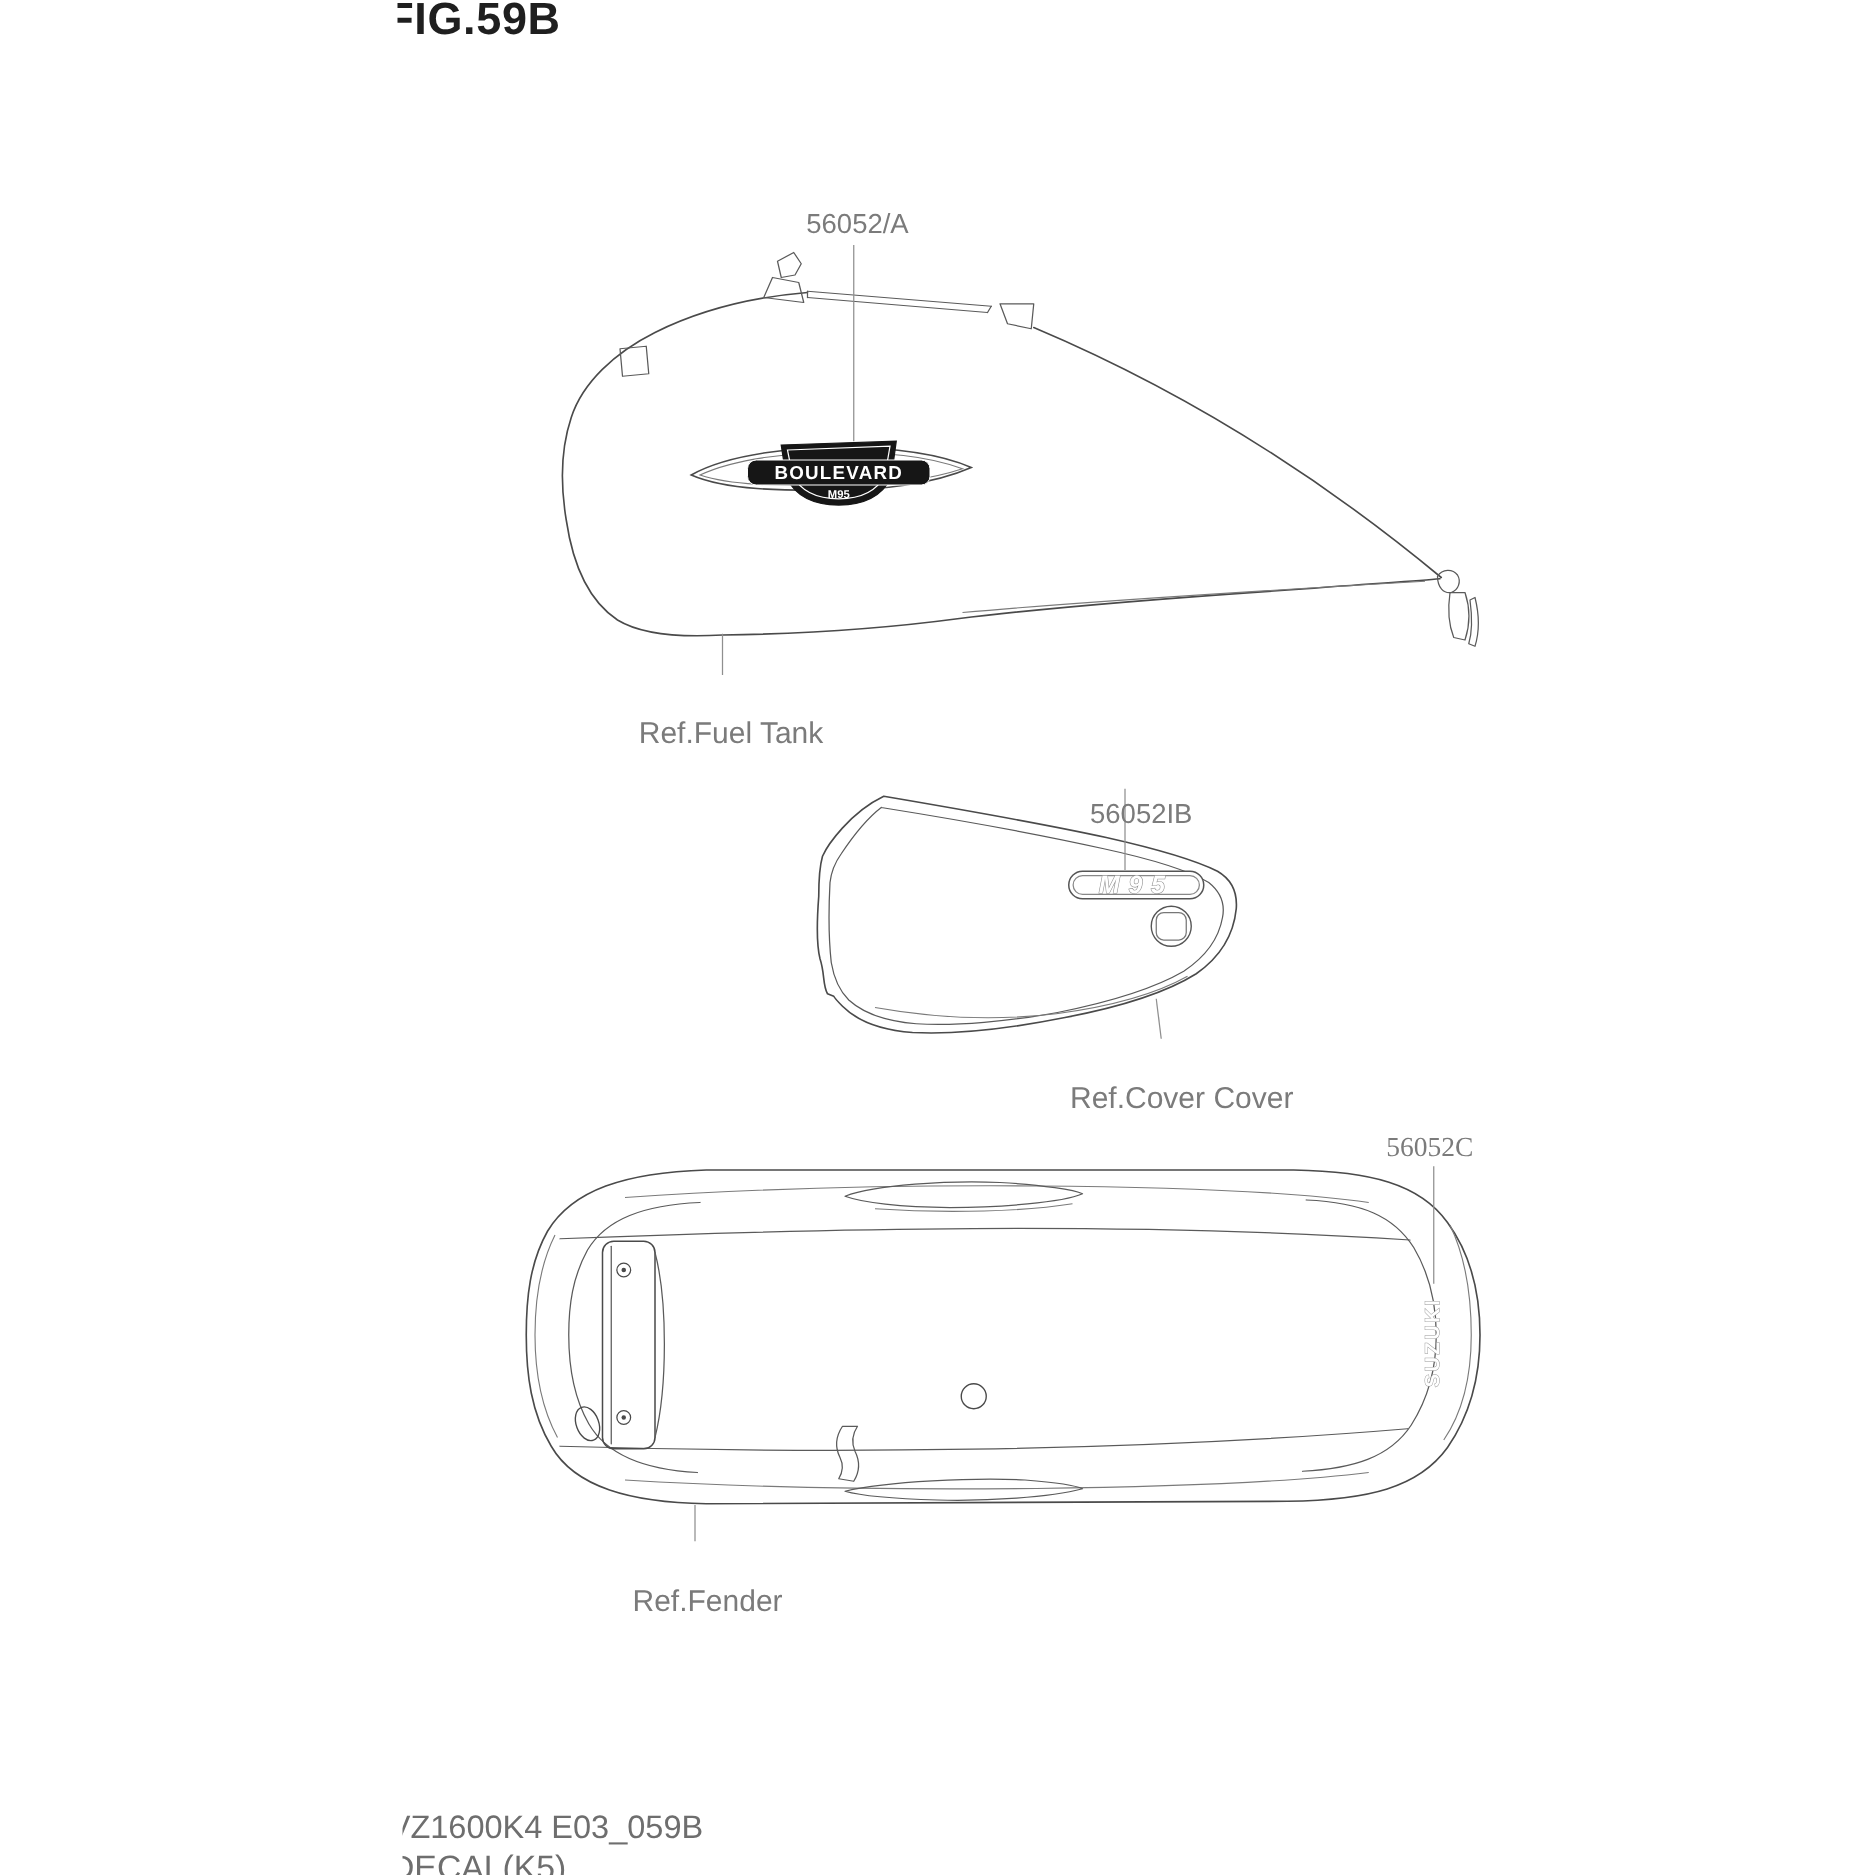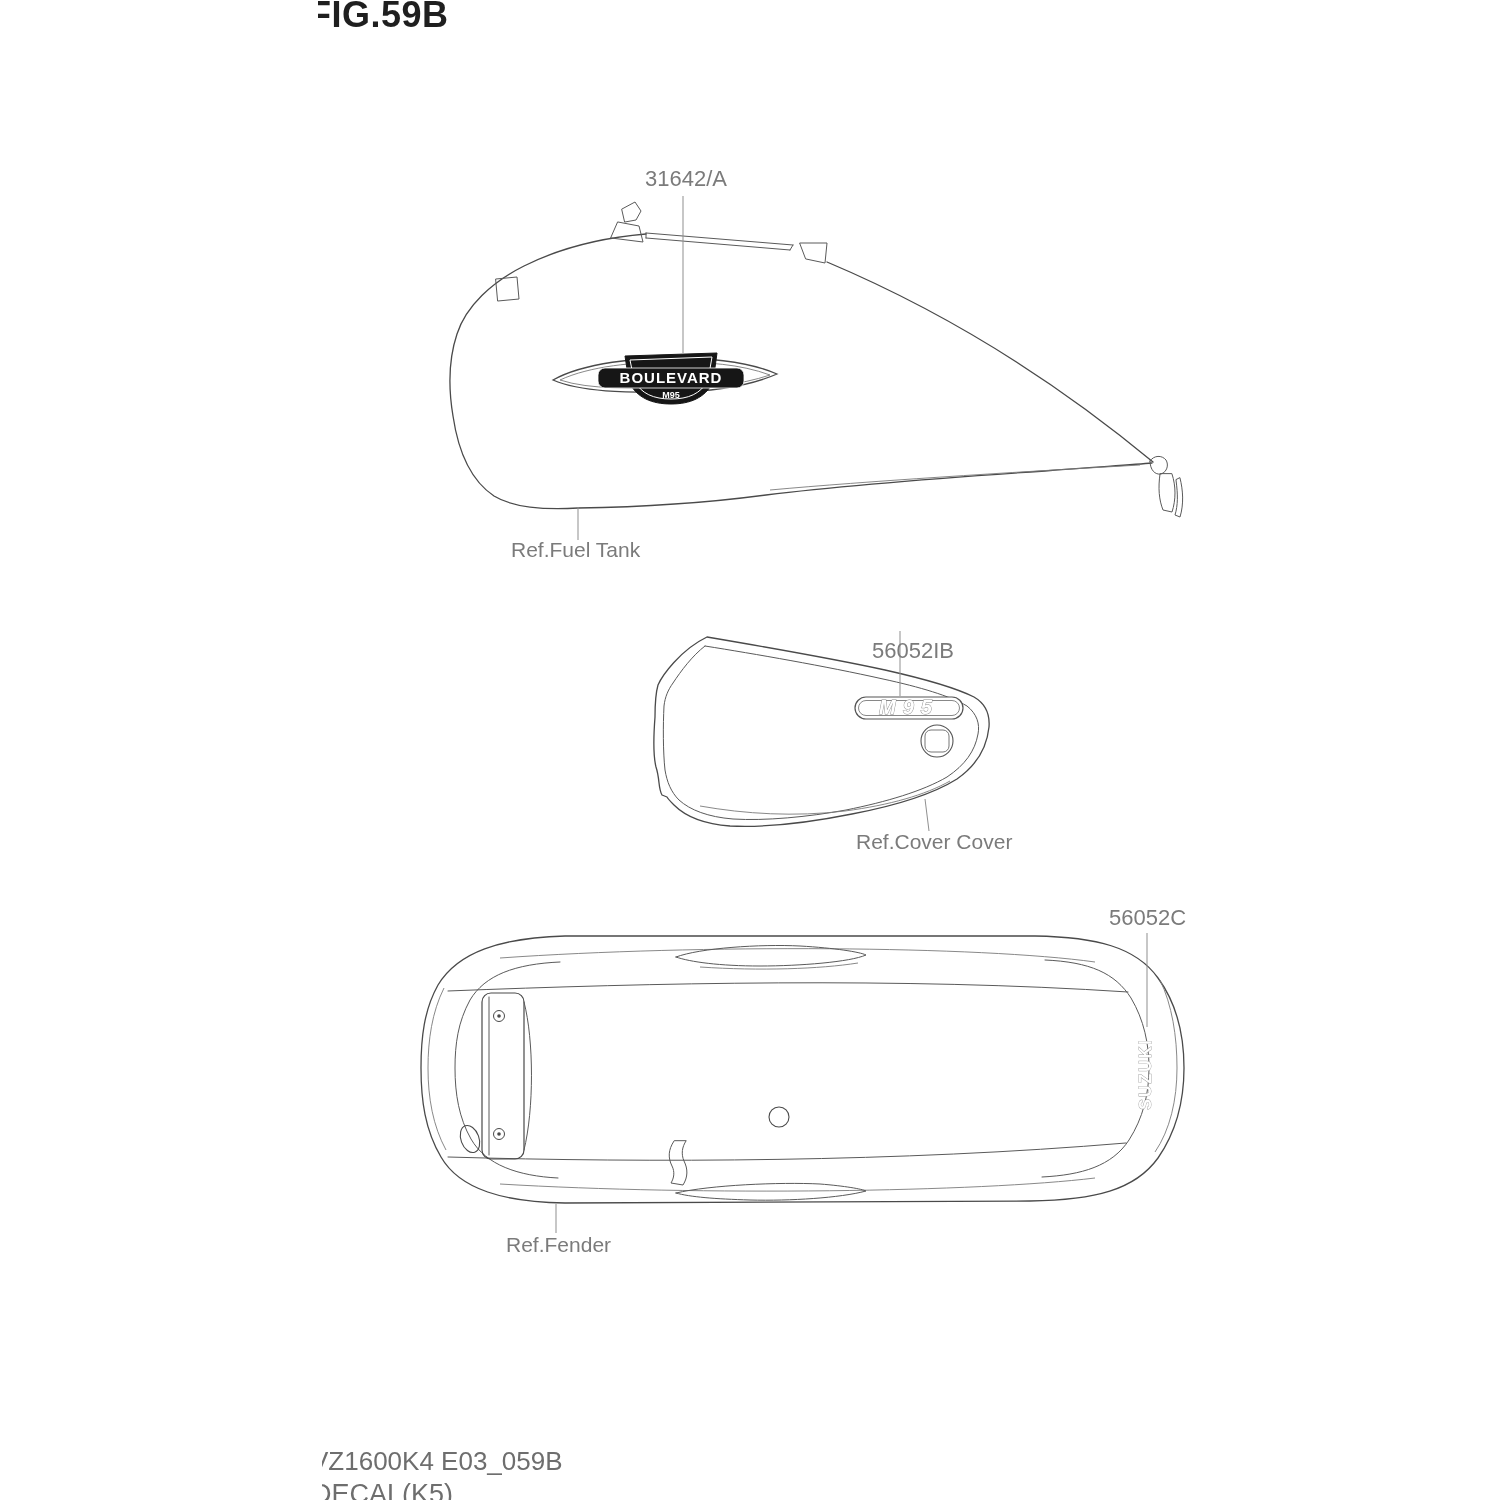--- a/index.html
+++ b/index.html
@@ -2,21 +2,21 @@
 <html><head>
 <meta charset="utf-8">
 <style>
   html,body{margin:0;padding:0;background:#fff;}
   #page{
     position:relative;width:1500px;height:1500px;background:#fff;
     overflow:hidden;font-family:"Liberation Sans",sans-serif;
   }
   svg{position:absolute;left:0;top:0;}
   .lbl{position:absolute;color:#7b7b7b;font-size:22px;line-height:1;white-space:nowrap;}
-  .ref{position:absolute;color:#7b7b7b;font-size:21px;line-height:1;white-space:nowrap;}
+  .ref{position:absolute;color:#7b7b7b;font-size:24px;line-height:1;white-space:nowrap;margin-top:36px;}
   .title-clip{position:absolute;left:318px;top:-5px;width:160px;height:44px;overflow:hidden;}
   .title-clip span{display:inline-block;margin-left:-9px;font-size:36px;font-weight:bold;
     color:#1f1f1f;line-height:1.1;letter-spacing:0.5px;}
   .foot1-clip{position:absolute;left:322px;top:1448px;width:300px;height:30px;overflow:hidden;}
   .foot1-clip span{display:inline-block;margin-left:-11px;font-size:26px;color:#6e6e6e;line-height:1.05;}
   .foot2-clip{position:absolute;left:322px;top:1480px;width:300px;height:20px;overflow:hidden;}
   .foot2-clip span{display:inline-block;margin-left:-10px;font-size:27px;color:#6e6e6e;line-height:1.05;}
   .ln{stroke:#4a4a4a;stroke-width:1.3;fill:none;stroke-linecap:round;stroke-linejoin:round;}
   .ln2{stroke:#5a5a5a;stroke-width:1;fill:none;stroke-linecap:round;stroke-linejoin:round;}
   .sweep{stroke:#7a7a7a;stroke-width:0.9;fill:none;}
@@ -146,23 +146,23 @@
     </g>
 
     <path class="leader" d="M1147,933 L1147,1027"></path>
     <path class="leader" d="M556,1204 L556,1233"></path>
   </svg>
 
   <div class="title-clip">
     <span>FIG.59B</span>
   </div>
 
-  <div class="lbl" style="left:645px;top:168px;">31642/A</div>
+  <div class="lbl" style="left:645px;top:168px;">56052/A</div>
   <div class="lbl" style="left:872px;top:640px;">56052IB</div>
-  <div class="lbl" style="left:1109px;top:907px;">56052C</div>
+  <div class="lbl" style="left:1109px;top:907px;font-family:Liberation Serif, serif;">56052C</div>
 
   <div class="ref" style="left:511px;top:539px;">Ref.Fuel Tank</div>
   <div class="ref" style="left:856px;top:831px;">Ref.Cover Cover</div>
   <div class="ref" style="left:506px;top:1234px;">Ref.Fender</div>
 
   <div class="foot1-clip">
     <span>VZ1600K4 E03_059B</span>
   </div>
   <div class="foot2-clip">
     <span>DECAL(K5)</span>

